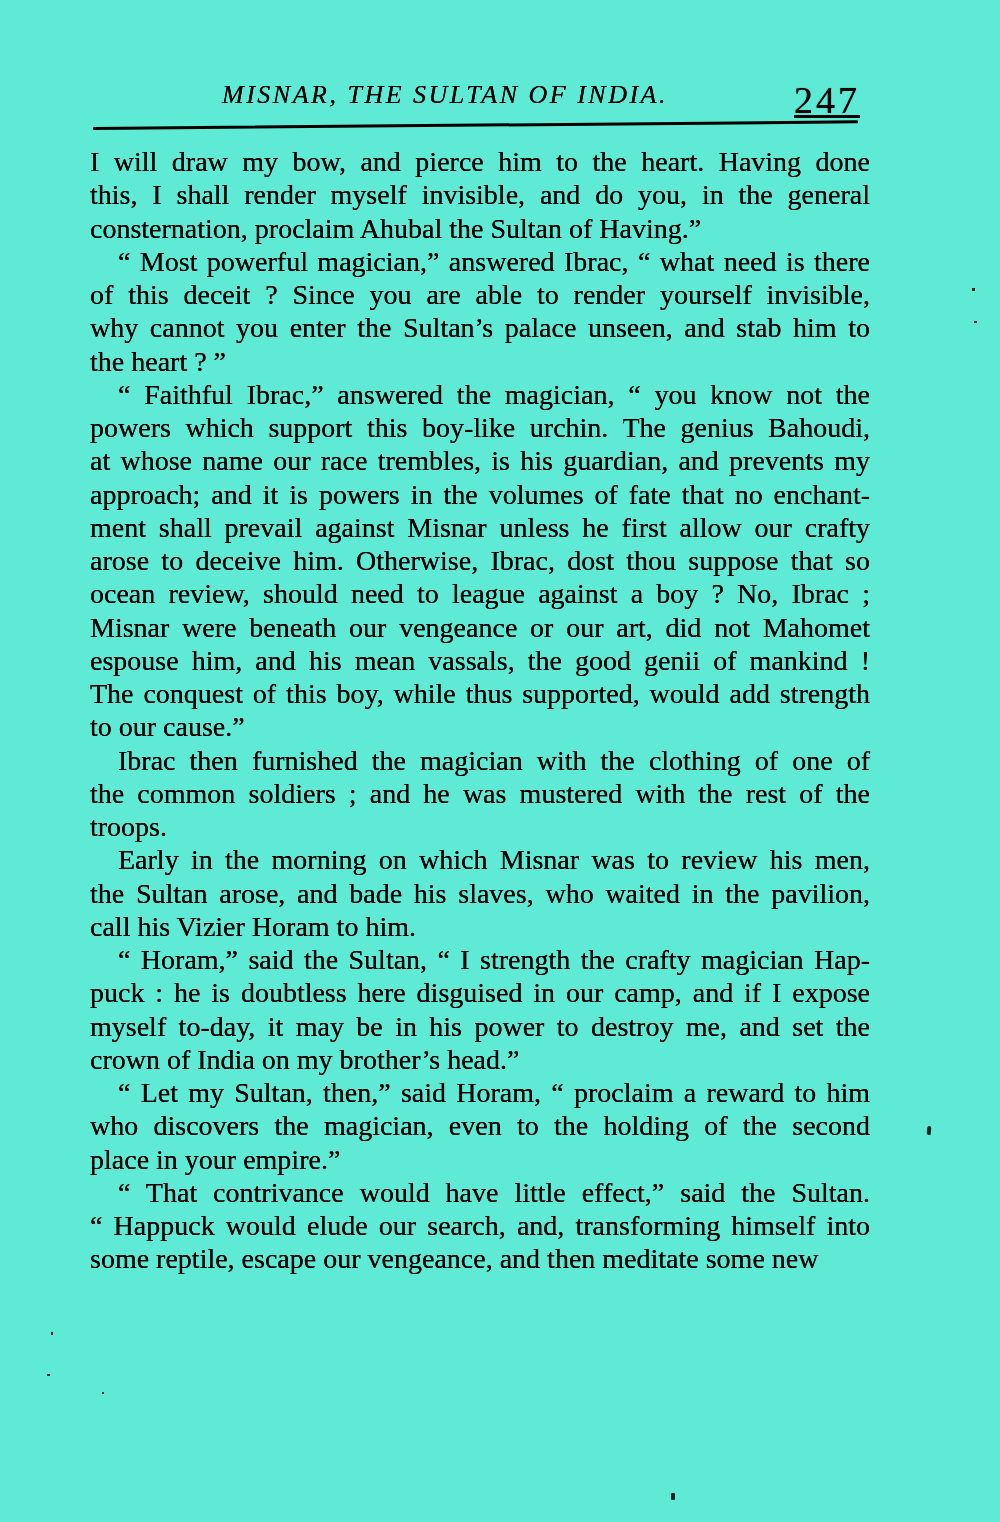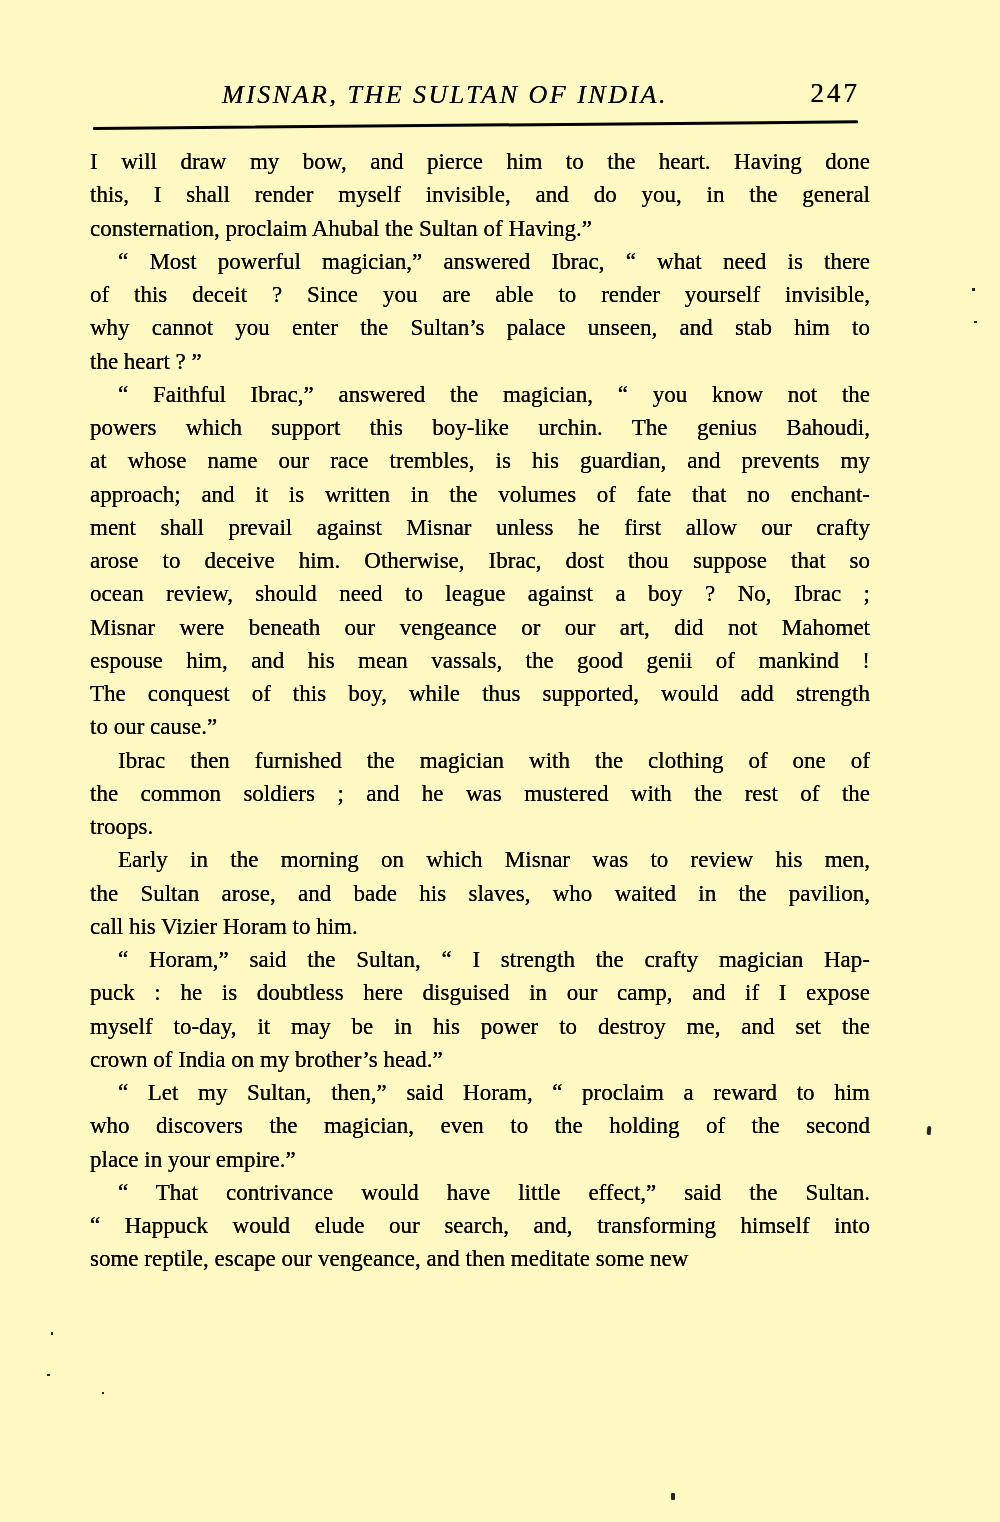--- a/index.html
+++ b/index.html
@@ -4,21 +4,21 @@
 <style>
   html, body {
     margin: 0;
     padding: 0;
     background: #ffffff;
   }
   .page {
     position: relative;
     width: 1000px;
     height: 1522px;
-    background: #fef9c3;
+    background: #5eead4;
     overflow: hidden;
     font-family: "Liberation Serif", "DejaVu Serif", serif;
     color: #050505;
   }
   .running-header {
     position: absolute;
     left: 90px;
     top: 80px;
     width: 780px;
     height: 34px;
@@ -32,41 +32,42 @@
     font-style: italic;
     font-size: 26px;
     letter-spacing: 2.5px;
     white-space: nowrap;
     text-shadow: 0 0 0.6px #000;
   }
   .page-number {
     position: absolute;
     right: 10px;
     top: -2px;
-    font-size: 27px;
+    font-size: 38px;
     letter-spacing: 3px;
     text-shadow: 0 0 0.7px #000;
+    text-decoration: underline;
   }
   .header-rule {
     position: absolute;
     left: 93px;
     top: 127px;
     width: 765px;
     height: 3px;
     background: #000;
     transform: rotate(-0.5deg);
     transform-origin: left center;
     border-radius: 1px;
   }
   .body-text {
     position: absolute;
     left: 90px;
     top: 145px;
     width: 780px;
-    font-size: 23px;
+    font-size: 28px;
     line-height: 33.25px;
     text-shadow: 0 0 0.5px #000;
   }
   .line {
     text-align: justify;
     text-align-last: justify;
     white-space: normal;
   }
   .line.end {
     text-align-last: left;
@@ -103,21 +104,21 @@
       <div class="line">I will draw my bow, and pierce him to the heart.  Having done</div>
       <div class="line">this, I shall render myself invisible, and do you, in the general</div>
       <div class="line end">consternation, proclaim Ahubal the Sultan of Having.”</div>
       <div class="line indent">“ Most powerful magician,” answered Ibrac, “ what need is there</div>
       <div class="line">of this deceit ?  Since you are able to render yourself invisible,</div>
       <div class="line">why cannot you enter the Sultan’s palace unseen, and stab him to</div>
       <div class="line end">the heart ? ”</div>
       <div class="line indent">“ Faithful Ibrac,” answered the magician, “ you know not the</div>
       <div class="line">powers which support this boy-like urchin.  The genius Bahoudi,</div>
       <div class="line">at whose name our race trembles, is his guardian, and prevents my</div>
-      <div class="line">approach; and it is written in the volumes of fate that no enchant-</div>
+      <div class="line">approach; and it is powers in the volumes of fate that no enchant-</div>
       <div class="line">ment shall prevail against Misnar unless he first allow our crafty</div>
       <div class="line">arose to deceive him.  Otherwise, Ibrac, dost thou suppose that so</div>
       <div class="line">ocean review, should need to league against a boy ?  No, Ibrac ;</div>
       <div class="line">Misnar were beneath our vengeance or our art, did not Mahomet</div>
       <div class="line">espouse him, and his mean vassals, the good genii of mankind !</div>
       <div class="line">The conquest of this boy, while thus supported, would add strength</div>
       <div class="line end">to our cause.”</div>
       <div class="line indent">Ibrac then furnished the magician with the clothing of one of</div>
       <div class="line">the common soldiers ;  and he was mustered with the rest of the</div>
       <div class="line end">troops.</div>

